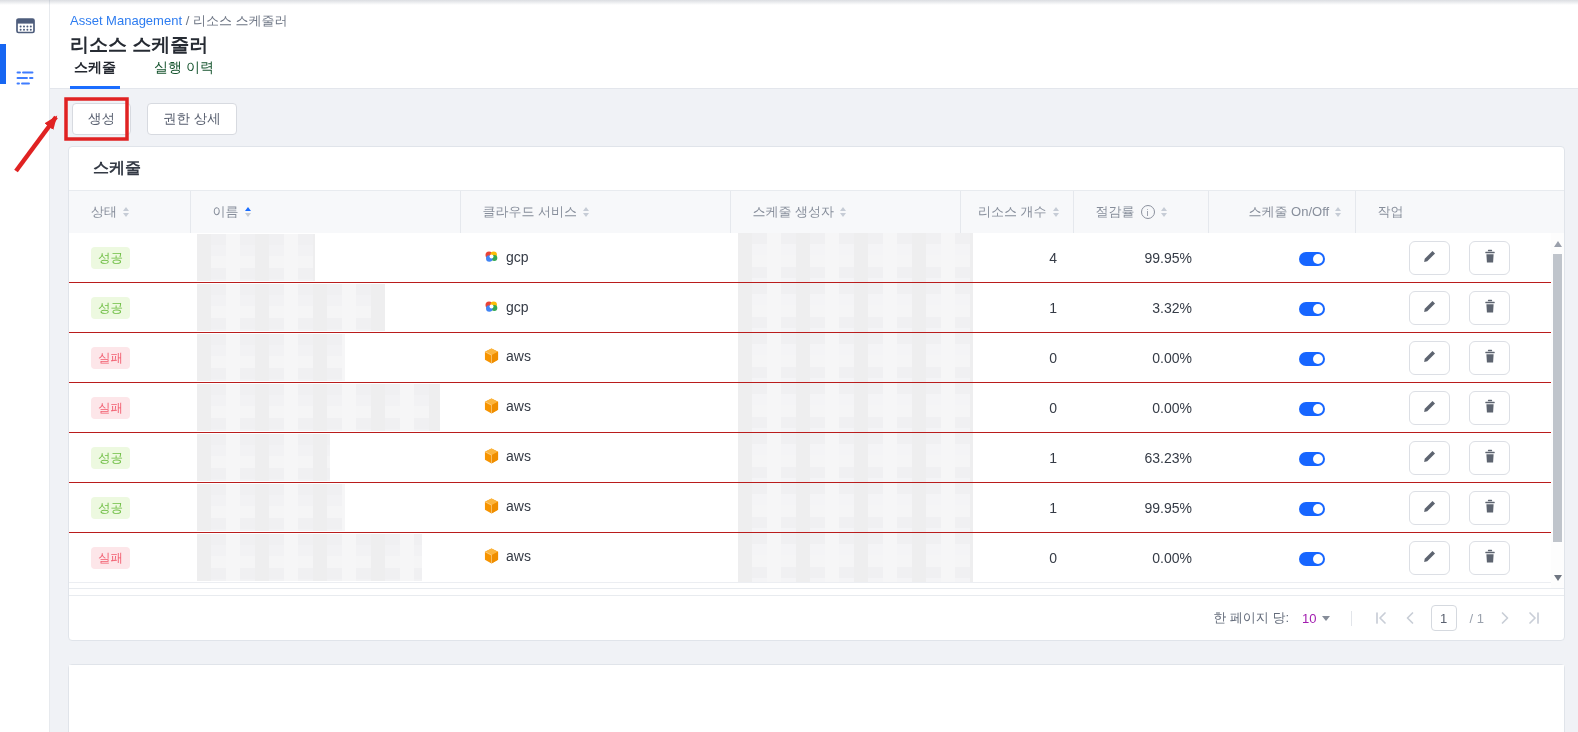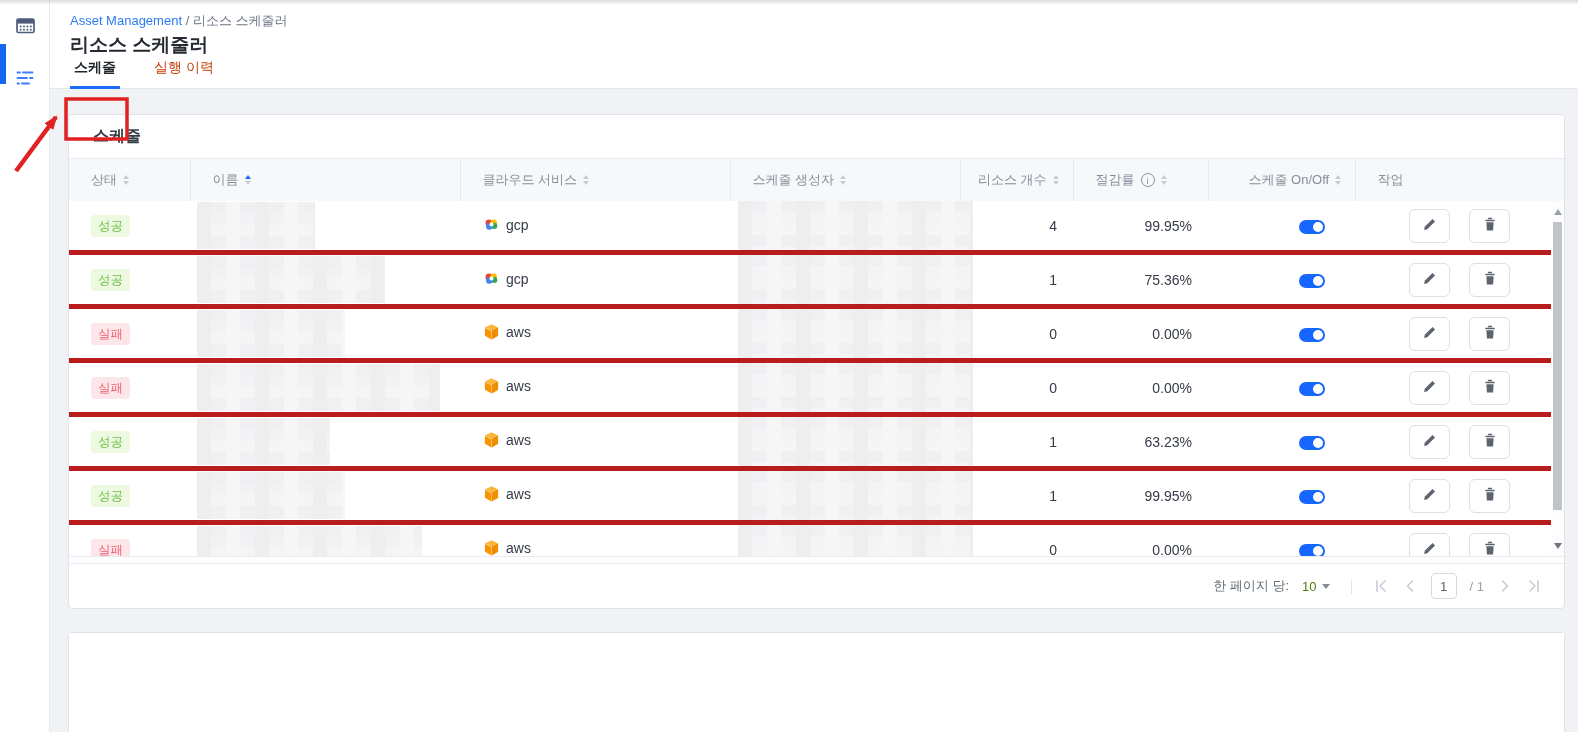--- a/index.html
+++ b/index.html
@@ -18,21 +18,21 @@
   .active-bar { position:absolute; left:0; top:44px; width:6px; height:40px; background:#1766f2; }
 
   
   .main { position:absolute; left:50px; top:0; right:0; bottom:0; }
 
   .page-header { position:relative; height:89px; background:#fff; border-bottom:1px solid #e3e6ec; }
   .breadcrumb { position:absolute; left:20px; top:12px; font-size:13px; color:#6d7584; }
   .breadcrumb a { color:#2d7cf0; text-decoration:none; cursor:pointer; }
   .page-title { position:absolute; left:20px; top:32px; font-size:19px; font-weight:700; color:#262b33; }
   .tabs { position:absolute; left:20px; bottom:-1px; display:flex; gap:30px; }
-  .tab { padding:0 4px 9px 4px; font-size:14px; color:#c2410c; cursor:pointer; border-bottom:3px solid transparent; }
+  .tab { padding:0 4px 9px 4px; font-size:14px; color:#14532d; cursor:pointer; border-bottom:3px solid transparent; }
   .tab.active { color:#23272f; font-weight:700; border-bottom-color:#1a6dff; }
 
   .content { position:absolute; top:89px; left:0; right:0; bottom:0; background:#f0f2f6; padding:14px 13px 0 18px; }
 
   .toolbar { display:flex; gap:16px; padding-left:4px; height:32px; }
   .btn { height:32px; padding:0 15px; background:#fff; border:1px solid #d7dae0; border-radius:4px;
     font-size:13.5px; color:#596070; cursor:pointer; font-family:inherit; }
 
   
   .card { background:#fff; border:1px solid #e0e4ea; border-radius:4px; }
@@ -55,21 +55,21 @@
   .sorters i { width:0; height:0; border-left:3.5px solid transparent; border-right:3.5px solid transparent; }
   .sorters .up { border-bottom:4.5px solid #c6ccd6; }
   .sorters .down { border-top:4.5px solid #c6ccd6; }
   th.sorted-asc .sorters .up { border-bottom-color:#1a6dff; }
 
   .info-circle { width:14px; height:14px; border:1px solid #8b919e; border-radius:50%;
     display:inline-flex; align-items:center; justify-content:center; font-size:9.5px; color:#8b919e; }
   .info-circle::after { content:"i"; }
 
   .rows-viewport { position:relative; height:356px; overflow:hidden; border-bottom:1px solid #e8ebef; }
-  tbody td { height:49px; border-bottom:5px solid #b91c1c; font-size:14px; color:#353b46; padding-left:22px; vertical-align:middle; }
+  tbody td { height:49px; border-bottom:1px solid #b91c1c; font-size:14px; color:#353b46; padding-left:22px; vertical-align:middle; }
   tbody tr:last-child td { border-bottom:1px solid #eceef2; }
   td.num { text-align:right; padding-right:16px; padding-left:0; }
   td.col-toggle { text-align:center; padding-left:60px; }
   td.col-actions { padding-left:0; text-align:center; }
 
   .badge { display:inline-block; padding:3px 7px; border-radius:4px; font-size:12.5px; line-height:16px; }
   .badge.success { background:#edf9e0; color:#6fbe44; }
   .badge.fail { background:#fde6e9; color:#f25d6e; }
 
   .redacted { background-color:#f2f2f4;
@@ -99,21 +99,21 @@
   .vscrollbar .arr { position:absolute; left:3px; width:0; height:0;
     border-left:4px solid transparent; border-right:4px solid transparent; }
   .vscrollbar .arr.up { top:8px; border-bottom:6px solid #9aa0ab; }
   .vscrollbar .arr.down { bottom:8px; border-top:6px solid #6f7681; }
   .vscrollbar .thumb { position:absolute; top:21px; left:2px; width:9px; height:288px; background:#bfc4cb; }
 
   .pager-gap { height:6px; }
   .pager { height:45px; border-top:1px solid #e8ebef; display:flex; align-items:center;
     justify-content:flex-end; padding-right:22px; font-size:13px; color:#8a919f; gap:13px; }
   .pp-label { color:#636b7a; }
-  .pp-select { display:inline-flex; align-items:center; gap:5px; color:#4d7c0f; cursor:pointer; }
+  .pp-select { display:inline-flex; align-items:center; gap:5px; color:#a21caf; cursor:pointer; }
   .caret-down { width:0; height:0; border-left:4.5px solid transparent; border-right:4.5px solid transparent;
     border-top:5.5px solid #868d99; }
   .pager-divider { width:1px; height:15px; background:#e2e5ea; margin:0 8px; }
   .pg-icon { display:inline-flex; width:16px; height:16px; align-items:center; justify-content:center; cursor:pointer; }
   .page-box { min-width:26px; height:26px; border:1px solid #d5d9df; border-radius:4px; background:#fff;
     display:inline-flex; align-items:center; justify-content:center; color:#5a6170; cursor:text; }
   .page-total { color:#9aa1ad; }
 
   .annotations { position:absolute; inset:0; z-index:90; pointer-events:none; }
 </style>
@@ -167,20 +167,24 @@
         <span>리소스 스케줄러</span>
       </div>
       <h1 class="page-title">리소스 스케줄러</h1>
       <nav class="tabs">
         <div class="tab active">스케줄</div>
         <div class="tab">실행 이력</div>
       </nav>
     </header>
 
     <section class="content">
+      <div class="toolbar">
+        <button class="btn">생성</button>
+        <button class="btn">권한 상세</button>
+      </div>
 
       <div class="card card-schedule">
         <div class="card-header">
           <span>스케줄</span>
         </div>
 
         <table>
           <colgroup>
             <col style="width:121px">
               <col style="width:270px">
@@ -342,21 +346,21 @@
           </svg>
         </span>
 
         <span class="clabel">gcp</span>
       </span>
     </td>
     <td class="col-creator">
       <div class="redacted creator-blur"></div>
     </td>
     <td class="num">1</td>
-    <td class="num">75.36%</td>
+    <td class="num">3.32%</td>
     <td class="col-toggle">
       <span class="toggle on"><span class="knob"></span></span>
     </td>
     <td class="col-actions">
       <button class="icon-btn">
         <span>
           <svg width="15" height="15" viewBox="0 0 16 16">
             <path d="M11.2 2.1l2.7 2.7-8.3 8.3-3.3.7.6-3.4z" fill="#5d6470"></path>
           </svg>
         </span>

